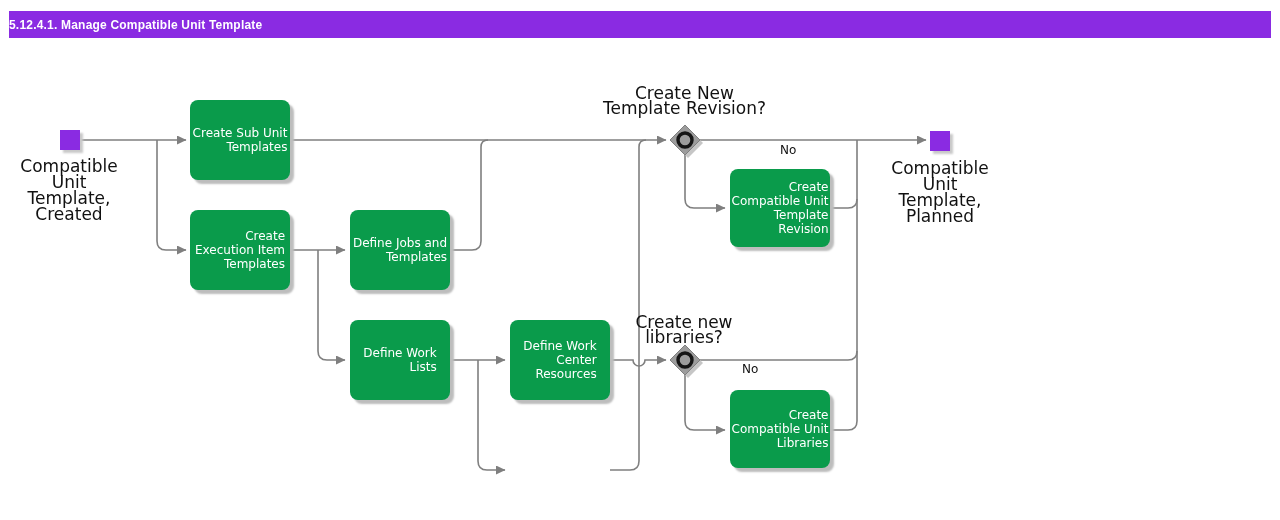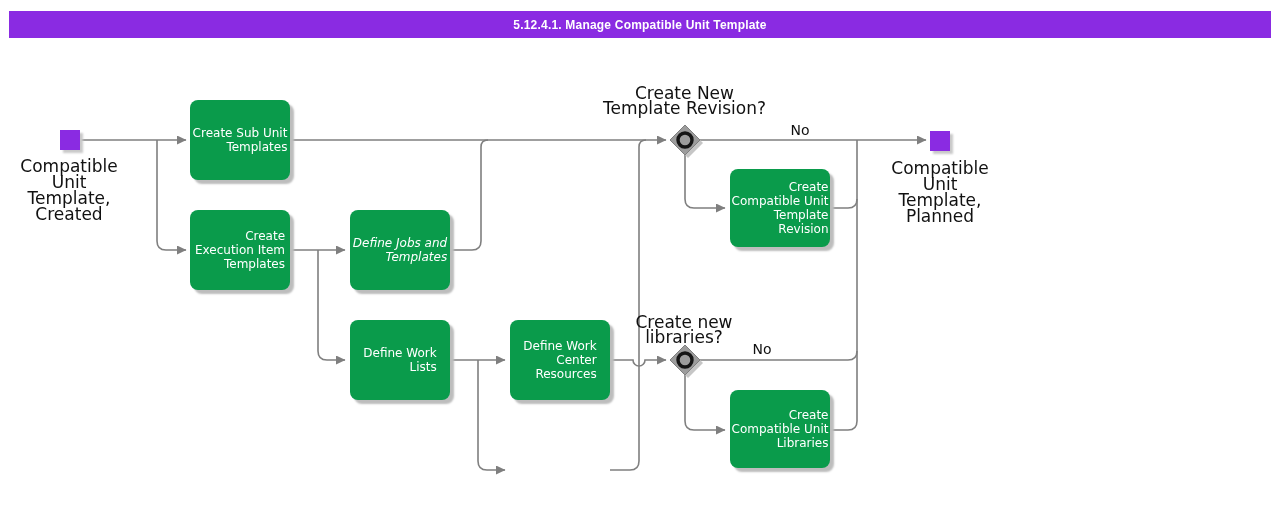--- a/index.html
+++ b/index.html
@@ -11,21 +11,21 @@
     background: #ffffff;
     font-family: "DejaVu Sans", sans-serif;
     overflow: hidden;
   }
   
   #title-bar {
     position: absolute;
     left: 9px; top: 11px;
     width: 1262px; height: 27px;
     background: #8A2BE2;
-    display: flex; align-items: center; justify-content: center;
+    display: flex; align-items: center; justify-content: flex-start;
   }
   #title-bar .title-text {
     color: #ffffff;
     font-family: "Liberation Sans", sans-serif;
     font-weight: bold;
     font-size: 12px;
     letter-spacing: 0.2px;
   }
   
   #connector-layer {
@@ -62,23 +62,24 @@
     color: #111111;
     font-size: 17px;
     line-height: 16px;
     text-align: center;
     white-space: pre-line;
     z-index: 2;
   }
   .guard-label {
     position: absolute;
     color: #111111;
-    font-size: 14px;
-    text-align: center;
+    font-size: 12px;
+    text-align: left;
     z-index: 2;
+    margin-top: 21px;
   }
 </style>
 </head>
 <body>
 
 <div id="canvas">
 
   <div id="title-bar">
     <span class="title-text">5.12.4.1. Manage Compatible Unit Template</span>
   </div>
@@ -130,21 +131,21 @@
   <div class="state-node" style="left:930px; top:131px;"></div>
   <div class="flow-label" style="left:878px; top:160px; width:124px;">Compatible Unit
 Template,
 Planned</div>
 
   <div class="activity" style="left:190px; top:100px;">Create Sub Unit
 Templates</div>
   <div class="activity" style="left:190px; top:210px;">Create
 Execution Item
 Templates</div>
-  <div class="activity" style="left:350px; top:210px;font-style:italic;">Define Jobs and
+  <div class="activity" style="left:350px; top:210px;">Define Jobs and
 Templates</div>
   <div class="activity" style="left:350px; top:320px;">Define Work
 Lists</div>
   <div class="activity" style="left:510px; top:320px;">Define Work
 Center
 Resources</div>
   <div class="activity" style="left:730px; top:169px; height:78px;">Create
 Compatible Unit
 Template
 Revision</div>

